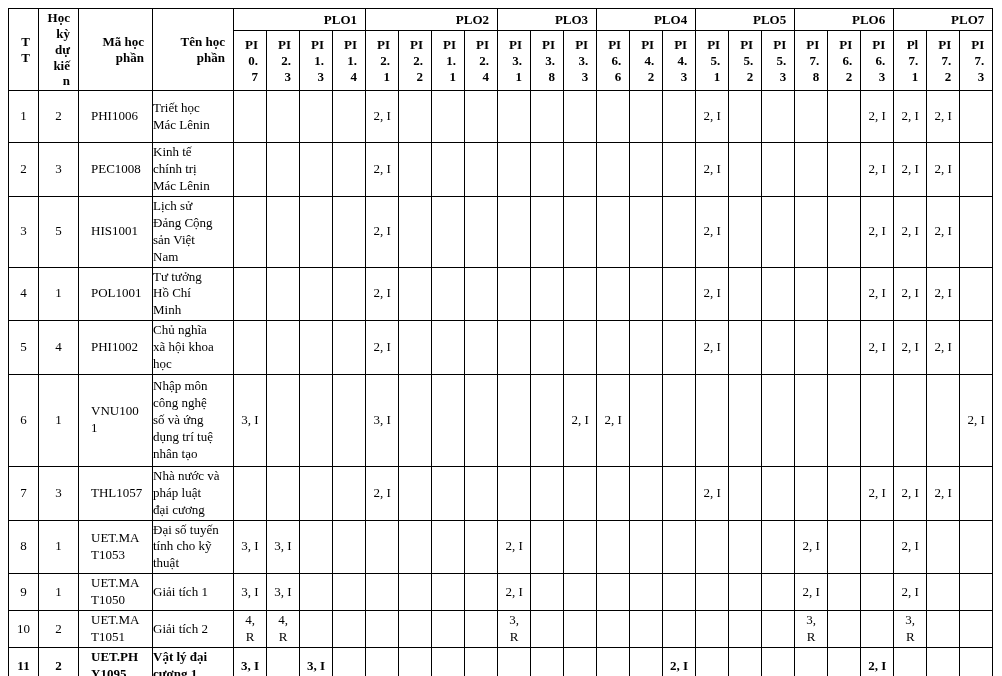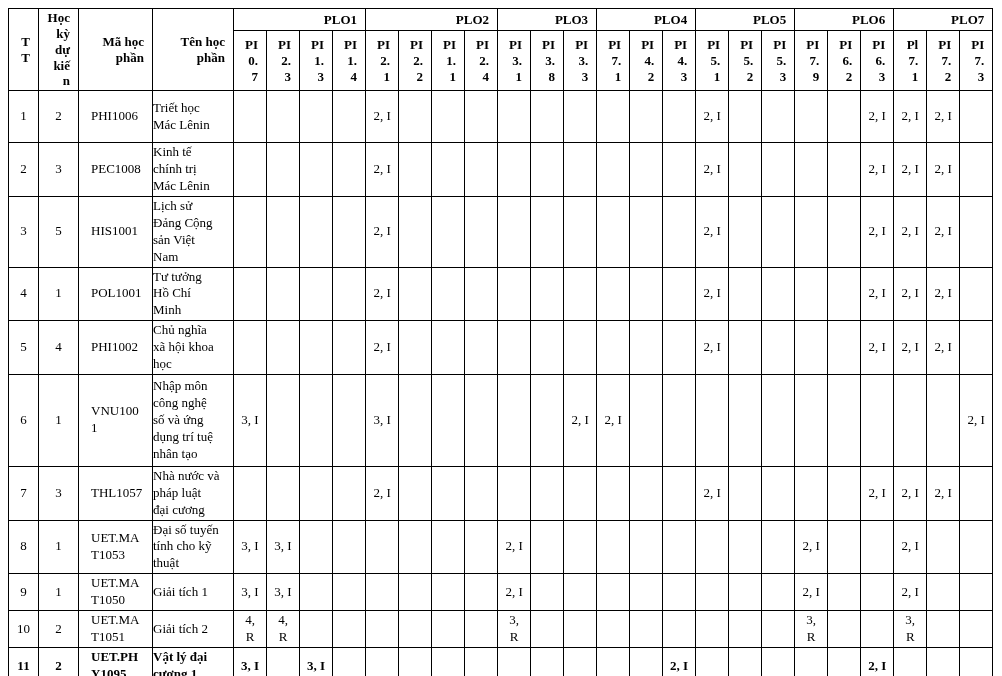--- a/index.html
+++ b/index.html
@@ -95,27 +95,27 @@
           <th>PI 2.3</th>
           <th>PI 1.3</th>
           <th>PI 1.4</th>
           <th>PI 2.1</th>
           <th>PI 2.2</th>
           <th>PI 1.1</th>
           <th>PI 2.4</th>
           <th>PI 3.1</th>
           <th>PI 3.8</th>
           <th>PI 3.3</th>
-          <th>PI 7.1</th>
+          <th>PI 6.6</th>
           <th>PI 4.2</th>
           <th>PI 4.3</th>
           <th>PI 5.1</th>
           <th>PI 5.2</th>
           <th>PI 5.3</th>
-          <th>PI 7.9</th>
+          <th>PI 7.8</th>
           <th>PI 6.2</th>
           <th>PI 6.3</th>
           <th>Pl 7.1</th>
           <th>PI 7.2</th>
           <th>PI 7.3</th>
         </tr>
     </thead>
     <tbody>
         <tr style="height: 52px;">
           <td>1</td>

